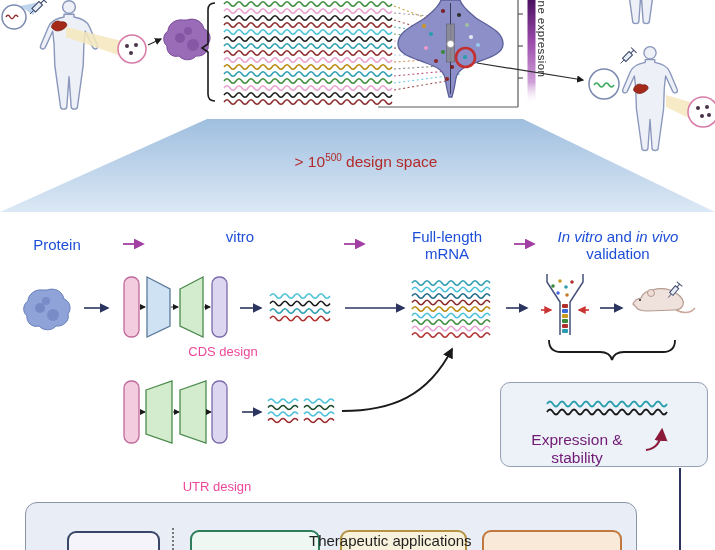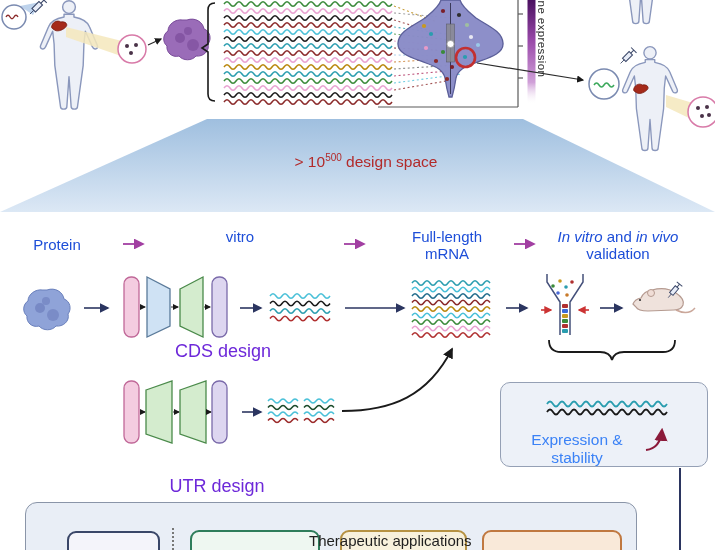--- a/index.html
+++ b/index.html
@@ -1,30 +1,30 @@
 <!DOCTYPE html>
 <html><head>
 <meta charset="utf-8">
 <style>
   html,body{margin:0;padding:0;background:#fff;}
   .stage{position:relative;width:715px;height:550px;overflow:hidden;background:#ffffff;
          font-family:Liberation Sans, sans-serif;}
   .stage svg{position:absolute;left:0;top:0;z-index:2;}
   .lbl{position:absolute;z-index:3;color:#1d4ed8;font-size:15px;line-height:17px;text-align:center;}
-  .purple{color:#6d28d9;font-size:18px;}
+  .purple{color:#ec4899;font-size:13px;}
   .it{font-style:italic;}
   .designspace{position:absolute;z-index:3;left:266px;top:152px;width:200px;text-align:center;
                color:#b22a2a;font-size:15.5px;}
   .designspace sup{font-size:10px;}
   .geneexp{position:absolute;z-index:3;left:536px;top:-13px;writing-mode:vertical-rl;
            text-orientation:mixed;font-size:11.5px;color:#2f2f2f;letter-spacing:.4px;}
   .callout{position:absolute;z-index:1;left:500px;top:382px;width:208px;height:85px;
            background:#edf1f8;border:1.5px solid #95a0b5;border-radius:10px;box-sizing:border-box;}
   .callout-lbl{position:absolute;z-index:3;left:507px;top:431px;width:140px;text-align:center;
-               color:#3b82f6;font-size:15.5px;}
+               color:#701a75;font-size:15.5px;}
   .appbox{position:absolute;z-index:1;left:25px;top:502px;width:612px;height:70px;
           background:#e9eef6;border:1.5px solid #8a95a8;border-radius:12px;box-sizing:border-box;}
   .apptitle{position:absolute;z-index:3;left:309px;top:512px;font-size:15px;color:#1f1f1f;margin-top:20px;}
   .appitem{position:absolute;z-index:1;height:40px;border-radius:9px;box-sizing:border-box;}
   .appdiv{position:absolute;z-index:1;left:172px;top:528px;height:22px;border-left:2px dotted #777;}
 </style>
 </head>
 <body>
 
 <div class="stage">

